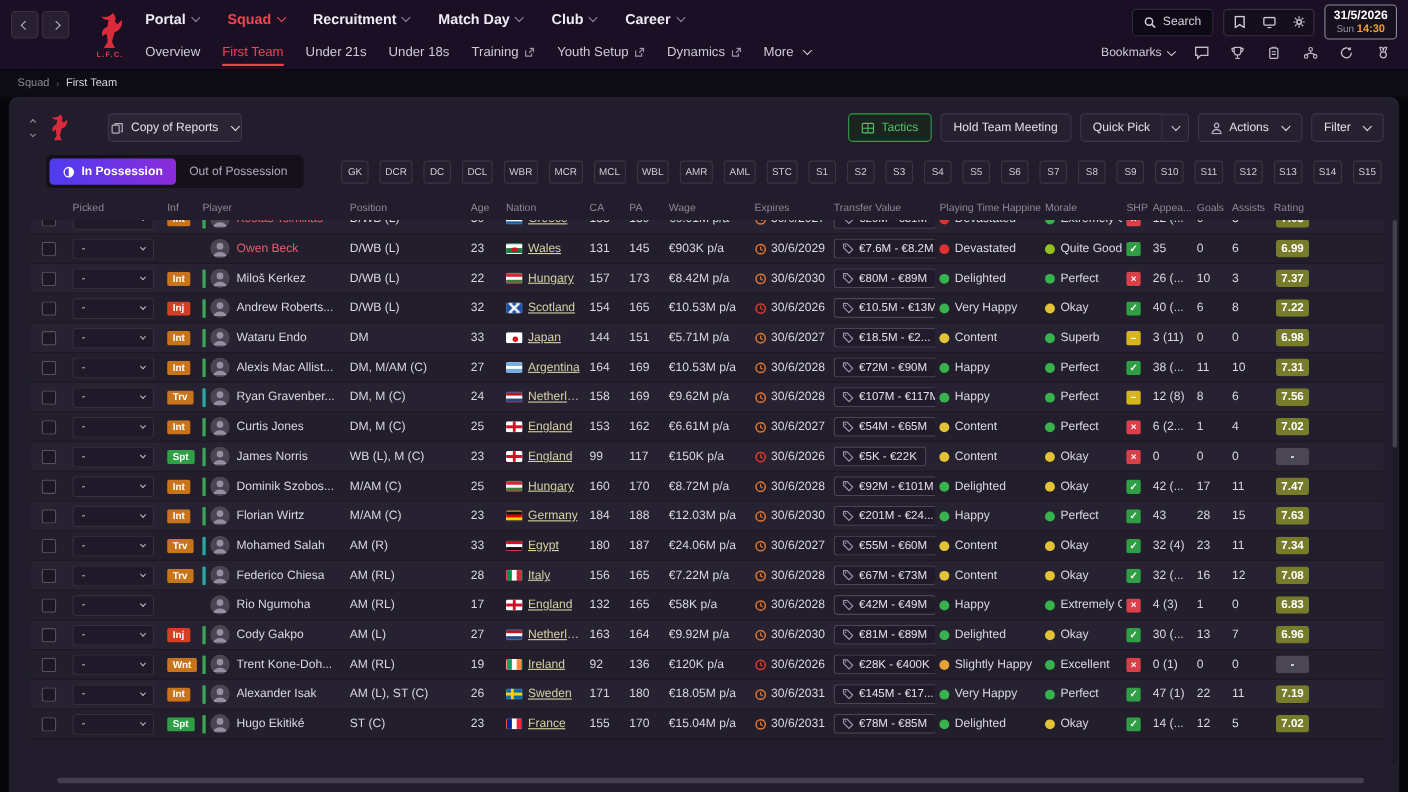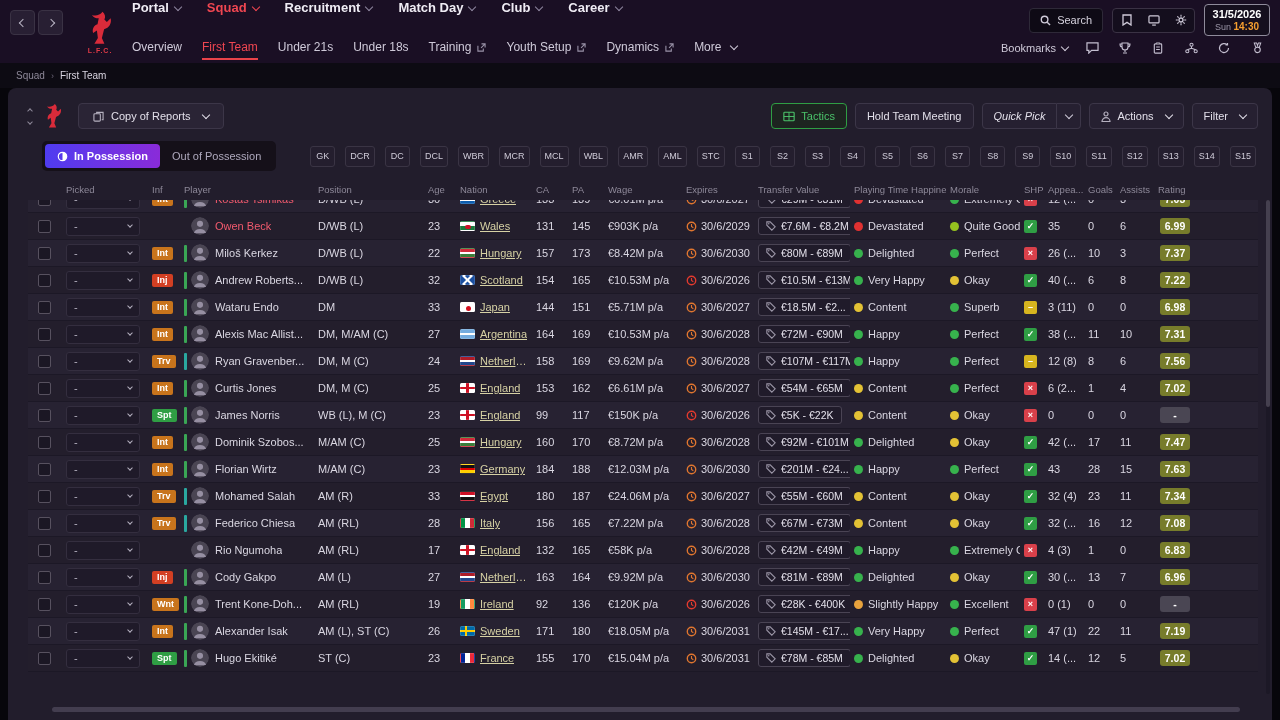--- a/index.html
+++ b/index.html
@@ -13,21 +13,21 @@
   .chev.tiny{width:4px;height:4px;}
 
   
   .topbar{position:absolute;top:0;left:0;width:1280px;height:63px;background:#1a0f24;}
   .navbtn{position:absolute;top:10px;width:25px;height:25px;background:#281f33;border:1px solid #3a3244;
     border-radius:4px;display:flex;align-items:center;justify-content:center;color:#b9b4c4;cursor:pointer;}
   #btn-back{left:10px}#btn-fwd{left:38px}
   .crest-big{position:absolute;left:78px;top:5px;width:44px;height:54px;display:flex;flex-direction:column;
     align-items:center;justify-content:center;}
   .crest-big .lfc{font-size:7px;font-weight:bold;color:#e03a46;letter-spacing:1px;margin-top:1px;}
-  .topbar-row1{position:absolute;left:132px;top:0;height:34px;display:flex;align-items:flex-start;gap:26px;}
+  .topbar-row1{position:absolute;left:132px;top:0;height:34px;display:flex;align-items:center;gap:26px;}
   .nav-item{display:flex;align-items:center;font-size:13px;font-weight:bold;color:#efecf4;cursor:pointer;white-space:nowrap;}
   .nav-item .chev{color:#8f87a0;}
   .nav-item.active{color:#ef4651;}
   .nav-item.active .chev{color:#ef4651;}
   .topbar-row2{position:absolute;left:132px;top:34px;height:26px;display:flex;align-items:center;gap:20px;}
   .subnav-item{position:relative;display:flex;align-items:center;gap:4px;font-size:12px;color:#cfcad9;cursor:pointer;white-space:nowrap;}
   .subnav-item.active{color:#ef4651;}
   .subnav-item.active::after{content:'';position:absolute;left:0;right:0;bottom:-6px;height:2px;background:#e8434a;}
   .tb-right1{position:absolute;right:10px;top:4px;height:32px;display:flex;align-items:center;gap:9px;}
   .search-pill{display:flex;align-items:center;gap:6px;background:#0e0a15;border:1px solid #2e2938;
@@ -55,27 +55,27 @@
   .crumb-sep{font-size:9px;color:#6c6678;}
 
   
   .panel{position:absolute;top:88px;left:8px;width:1264px;height:632px;background:#221d2c;
     border-radius:8px 8px 0 0;padding:0 14px 0 20px;display:flex;flex-direction:column;overflow:hidden;}
   .panel-header{height:44px;margin-top:6px;display:flex;align-items:center;}
   .collapse-ctl{display:flex;flex-direction:column;gap:7px;color:#8d8898;margin-right:10px;cursor:pointer;}
   .title-block{margin-left:8px;line-height:1.25;}
   .club-title{font-size:15px;font-weight:bold;color:#fff;}
   .club-sub{font-size:10.5px;color:#9a95a6;}
-  .view-dd{margin-left:14px;height:26px;display:flex;align-items:center;gap:7px;background:#2a2435;
-    border:1px solid #3c3648;border-radius:4px;padding:0 14px;font-size:11px;color:#e2dfe9;cursor:pointer;}
+  .view-dd{margin-left:34px;height:26px;display:flex;align-items:center;gap:7px;background:#2a2435;
+    border:1px solid #3c3648;border-radius:4px;padding:0 2px;font-size:11px;color:#e2dfe9;cursor:pointer;}
   .hdr-spacer{flex:1;}
   .hdr-btn{height:26px;display:flex;align-items:center;gap:6px;border:1px solid #3c3648;border-radius:4px;
     background:#262031;padding:0 11px;font-size:11px;color:#e2dfe9;cursor:pointer;white-space:nowrap;margin-left:8px;}
   .hdr-btn.tactics{border-color:#2f9e44;color:#4bc26a;background:#1d2420;}
-  .split{display:flex;margin-left:8px;font-style:italic;}
+  .split{display:flex;margin-left:8px;}
   .split .main{border-radius:4px 0 0 4px;margin-left:0;}
   .split .dd{width:24px;height:26px;border:1px solid #3c3648;border-left:none;border-radius:0 4px 4px 0;
     background:#262031;display:flex;align-items:center;justify-content:center;color:#cfcad9;cursor:pointer;}
 
   .possession-row{height:32px;margin-top:2px;display:flex;align-items:center;}
   .toggle{display:flex;background:#151019;border-radius:5px;padding:3px;margin-left:14px;}
   .toggle .seg{height:24px;display:flex;align-items:center;gap:6px;padding:0 12px;border-radius:4px;
     font-size:11px;color:#aea8bc;cursor:pointer;white-space:nowrap;}
   .toggle .seg.active{background:linear-gradient(90deg,#4f3cf0,#8a2bd9);color:#fff;font-weight:bold;}
   .pos-filters{flex:1;display:flex;justify-content:space-between;margin-left:34px;margin-right:2px;}

